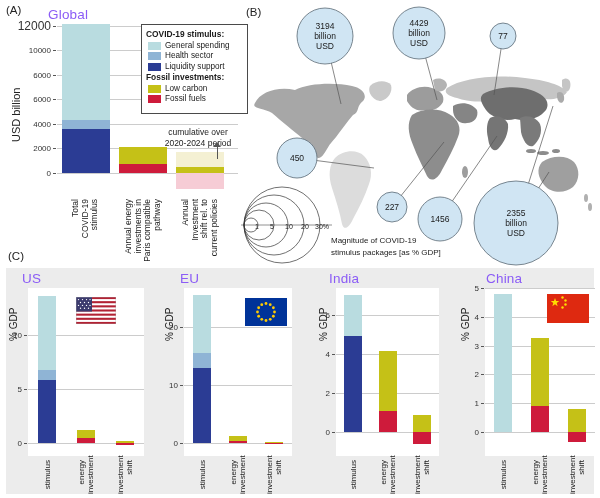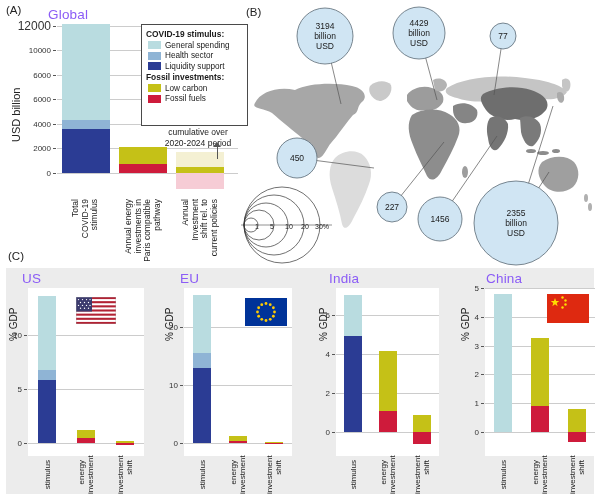--- a/index.html
+++ b/index.html
@@ -5,23 +5,23 @@
   html,body{margin:0;padding:0;background:#fff;}
   #fig{position:relative;width:600px;height:498px;background:#fff;overflow:hidden;
        font-family:"Liberation Sans", sans-serif;color:#1a1a1a;}
   .wrap{position:absolute;inset:0;}
   .plabel{position:absolute;font-size:11.5px;color:#222;}
   .ctitle{position:absolute;font-size:13.5px;color:#8b5cf6;letter-spacing:.2px;}
   .ylab{position:absolute;transform:rotate(-90deg);transform-origin:0 0;white-space:nowrap;color:#222;}
   .chart{position:absolute;}
   .cplot{background:#fff;}
   #legendbox{position:absolute;left:141px;top:24px;width:97px;background:#fff;
-             border:1px solid #4a4a4a;padding:3px 4px 20px 4px;z-index:6;}
+             border:1px solid #4a4a4a;padding:3px 4px 8px 4px;z-index:6;}
   .lhead{font-size:8.4px;font-weight:bold;margin:1px 0;}
-  .lrow{display:flex;align-items:center;gap:4px;margin:1.5px 0 1.5px 2px;font-size:8.2px;}
+  .lrow{display:flex;align-items:flex-end;gap:4px;margin:1.5px 0 1.5px 2px;font-size:8.2px;}
   .sw{display:inline-block;width:13px;height:8px;flex:0 0 13px;}
   #annot{position:absolute;left:150px;top:127px;width:96px;text-align:center;
          font-size:8.5px;line-height:10.5px;white-space:pre-line;color:#222;z-index:5;}
   #arrowline{position:absolute;left:217px;top:147px;width:1px;height:12px;background:#555;z-index:5;}
   #arrowhead{position:absolute;left:213px;top:142px;width:0;height:0;z-index:5;
              border-left:4px solid transparent;border-right:4px solid transparent;border-bottom:5px solid #555;}
   #cbg{position:absolute;left:6px;top:268px;width:588px;height:226px;background:#ececec;}
   #bcap{position:absolute;left:331px;top:235px;font-size:8px;line-height:12px;white-space:pre-line;color:#222;}
   svg{position:absolute;}
   text{font-family:"Liberation Sans", sans-serif;}
@@ -162,20 +162,22 @@
         <circle cx="19" cy="225" r="15" fill="none" stroke="#333" stroke-width="0.7"></circle>
         <circle cx="26" cy="225" r="22" fill="none" stroke="#333" stroke-width="0.7"></circle>
         <circle cx="34" cy="225" r="30" fill="none" stroke="#333" stroke-width="0.7"></circle>
         <circle cx="42" cy="225" r="38" fill="none" stroke="#333" stroke-width="0.7"></circle>
         <text x="15" y="228.5" font-size="7" fill="#222">1</text>
         <text x="30" y="228.5" font-size="7" fill="#222">5</text>
         <text x="45" y="228.5" font-size="7" fill="#222">10</text>
         <text x="61" y="228.5" font-size="7" fill="#222">20</text>
         <text x="75" y="228.5" font-size="7" fill="#222">30%</text>
       </svg>
+    <div id="bcap">Magnitude of COVID-19
+stimulus packages [as % GDP]</div>
   </div>
 
   <div class="wrap">
     <div id="cbg"></div>
     <div class="plabel" style="left:8px;top:250px">(C)</div>
 
     <div class="ctitle" style="left:22px;top:271px">US</div>
     <div class="ctitle" style="left:180px;top:271px">EU</div>
     <div class="ctitle" style="left:329px;top:271px">India</div>
     <div class="ctitle" style="left:486px;top:271px">China</div>

